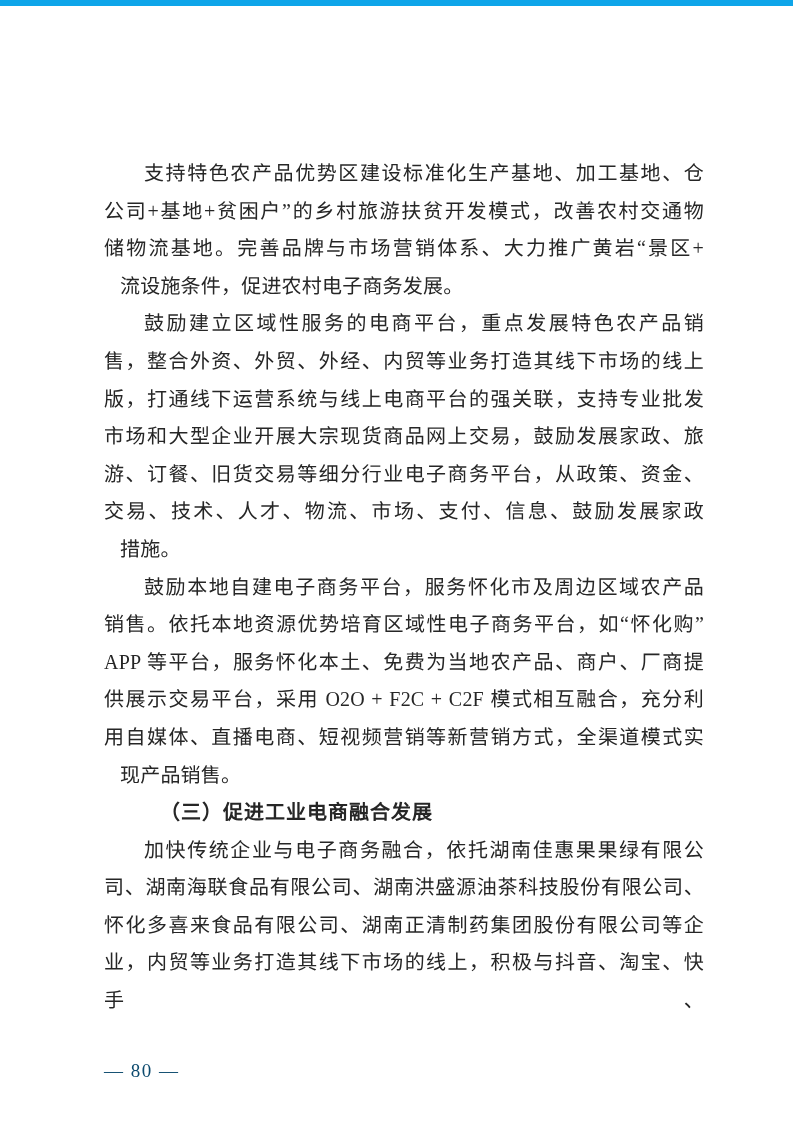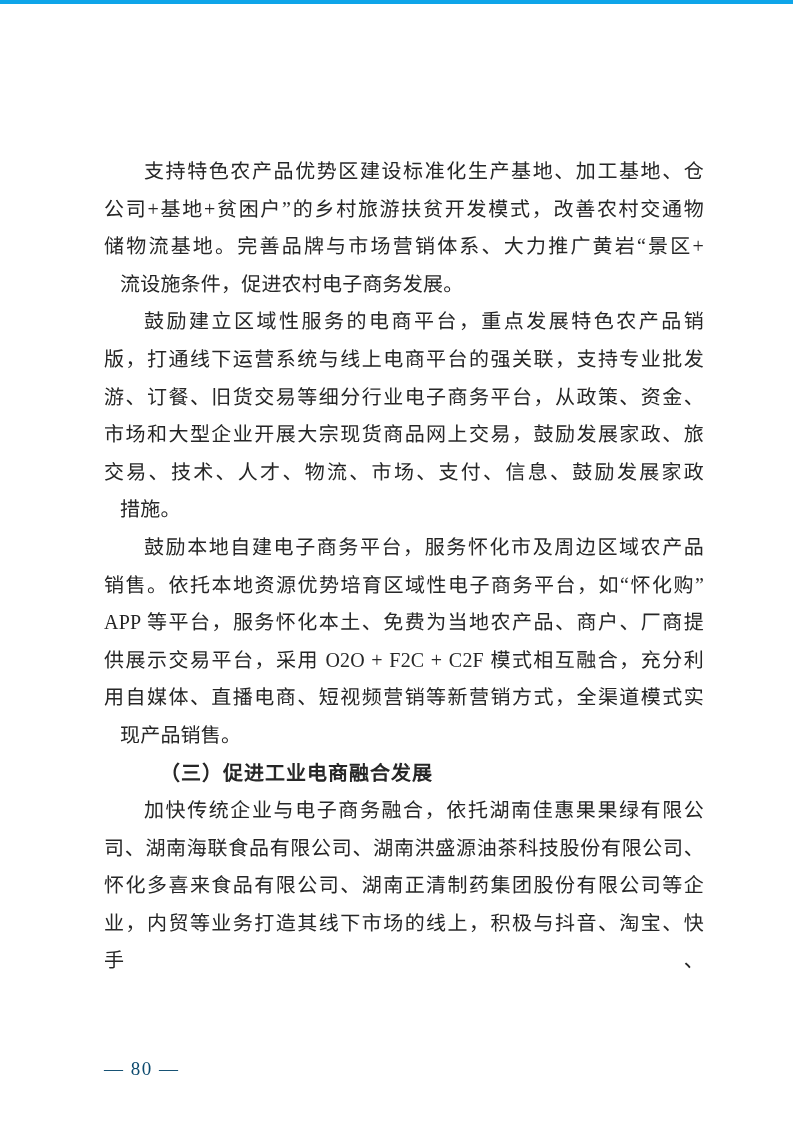--- a/index.html
+++ b/index.html
@@ -12,21 +12,21 @@
     position: relative;
     background: #ffffff;
     overflow: hidden;
     font-family: "Liberation Serif", "DejaVu Serif", serif;
     color: #262626;
   }
   .page {
     position: absolute;
     inset: 0;
     background: #ffffff;
-    border-top: 4px solid #0ea5e9; 
+    border-top: 6px solid #0ea5e9; 
   }
   .text-block {
     position: absolute;
     left: 104px;
     top: 149px;
     width: 600px;
     font-size: 20px;
   }
   .para {
     margin: 0;
@@ -68,23 +68,24 @@
   <main class="text-block">
     <div id="paragraphs">
         <div class="para body">
           <div class="line first">支持特色农产品优势区建设标准化生产基地、加工基地、仓</div>
           <div class="line">公司+基地+贫困户”的乡村旅游扶贫开发模式，改善农村交通物</div>
           <div class="line">储物流基地。完善品牌与市场营销体系、大力推广黄岩“景区+</div>
           <div class="line endline">流设施条件，促进农村电子商务发展。</div>
         </div>
         <div class="para body">
           <div class="line first">鼓励建立区域性服务的电商平台，重点发展特色农产品销</div>
+          <div class="line">售，整合外资、外贸、外经、内贸等业务打造其线下市场的线上</div>
           <div class="line">版，打通线下运营系统与线上电商平台的强关联，支持专业批发</div>
+          <div class="line">市场和大型企业开展大宗现货商品网上交易，鼓励发展家政、旅</div>
           <div class="line">游、订餐、旧货交易等细分行业电子商务平台，从政策、资金、</div>
-          <div class="line">市场和大型企业开展大宗现货商品网上交易，鼓励发展家政、旅</div>
           <div class="line">交易、技术、人才、物流、市场、支付、信息、鼓励发展家政</div>
           <div class="line endline">措施。</div>
         </div>
         <div class="para body">
           <div class="line first">鼓励本地自建电子商务平台，服务怀化市及周边区域农产品</div>
           <div class="line">销售。依托本地资源优势培育区域性电子商务平台，如“怀化购”</div>
           <div class="line">APP 等平台，服务怀化本土、免费为当地农产品、商户、厂商提</div>
           <div class="line">供展示交易平台，采用 O2O + F2C + C2F 模式相互融合，充分利</div>
           <div class="line">用自媒体、直播电商、短视频营销等新营销方式，全渠道模式实</div>
           <div class="line endline">现产品销售。</div>

